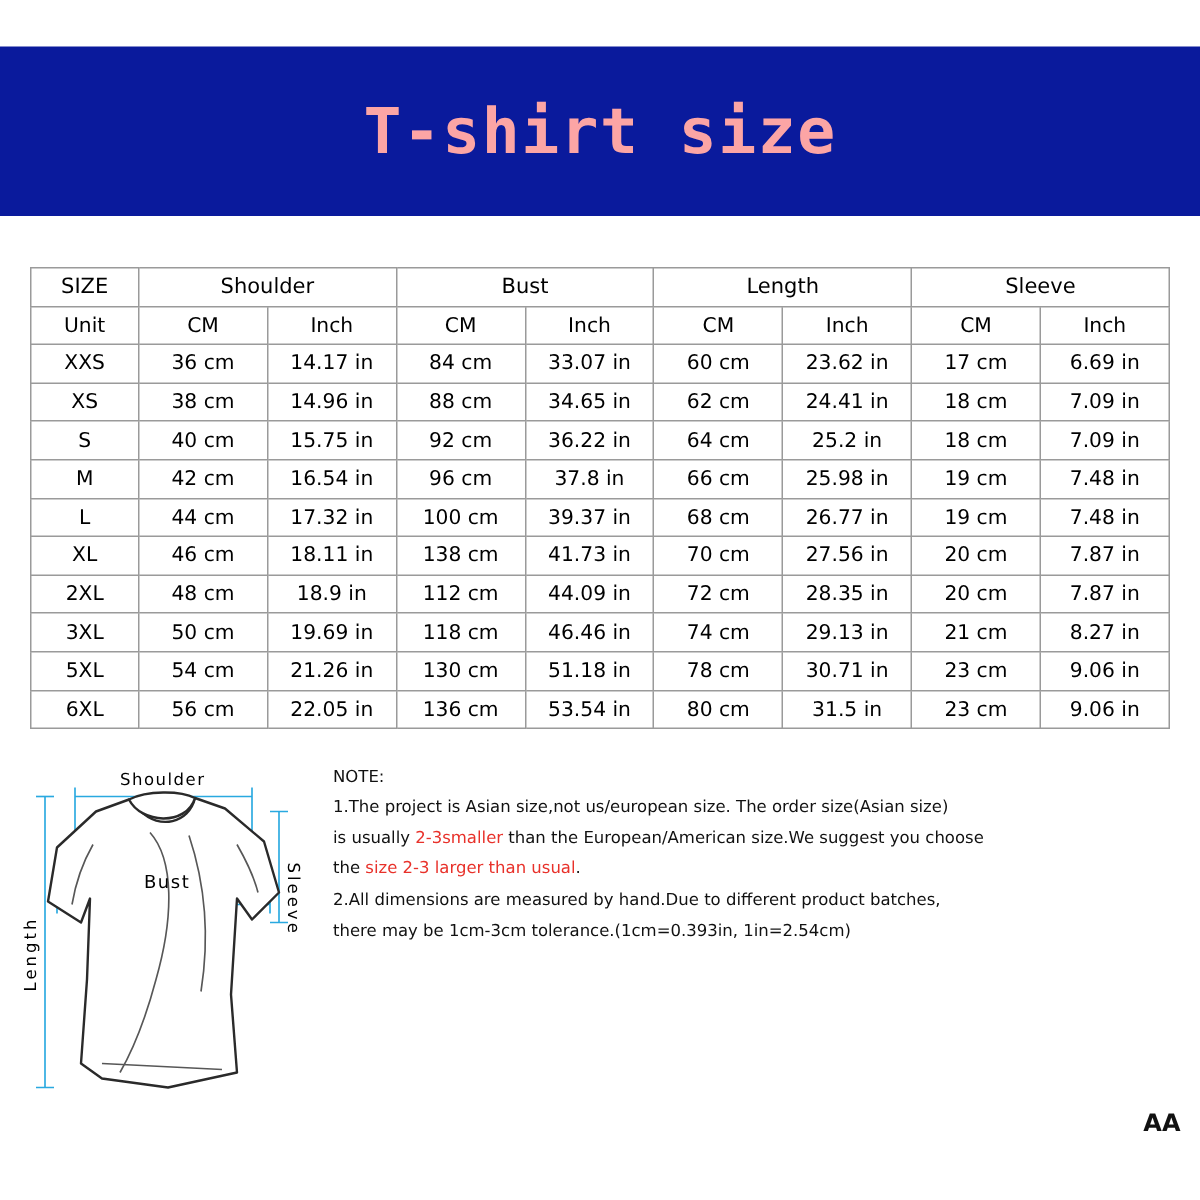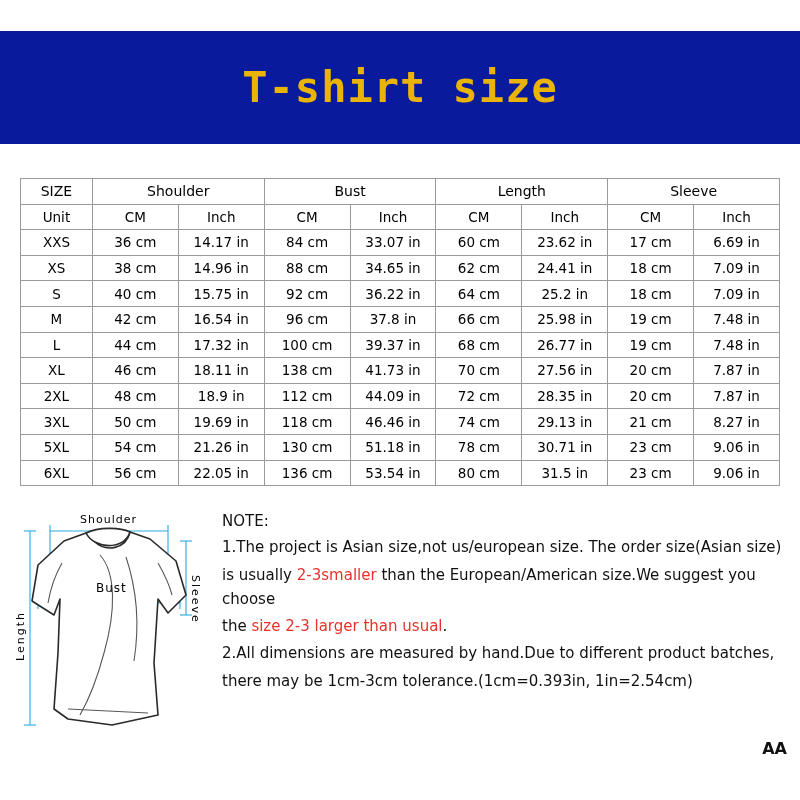--- a/index.html
+++ b/index.html
@@ -20,21 +20,21 @@
   #header {
     position: absolute;
     left: 0; top: 31px;
     width: 800px; height: 113px;
     background: #0a1a9c;
     display: flex;
     align-items: center;
     justify-content: center;
   }
   #header-title {
-    color: #eab308;
+    color: #fca5a5;
     font-size: 42px;
     font-weight: 700;
     letter-spacing: 1px;
     font-family: "DejaVu Sans Mono", monospace;
   }
 
   
   #table-wrap {
     position: absolute;
     left: 20px; top: 178px;
@@ -96,21 +96,21 @@
     writing-mode: vertical-rl;
     transform: rotate(180deg);
     letter-spacing: 2px;
   }
 
   
   #note {
     position: absolute;
     left: 222px; top: 14px;
     width: 570px;
-    font-size: 15px;
+    font-size: 11px;
     color: #111;
     line-height: 1.62;
     font-family: "DejaVu Sans", sans-serif;
   }
   #note .note-head { margin-bottom: 2px; }
   #note p { margin: 0 0 3px 0; }
   .hl { color: #e8312a; }
 
   
   #corner-mark {

